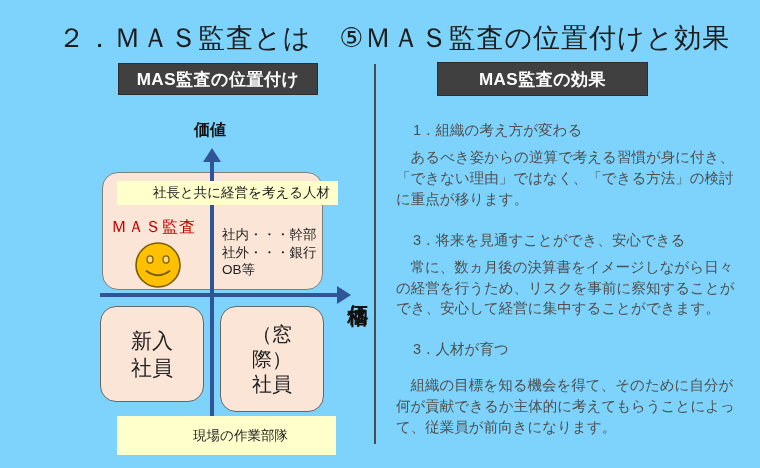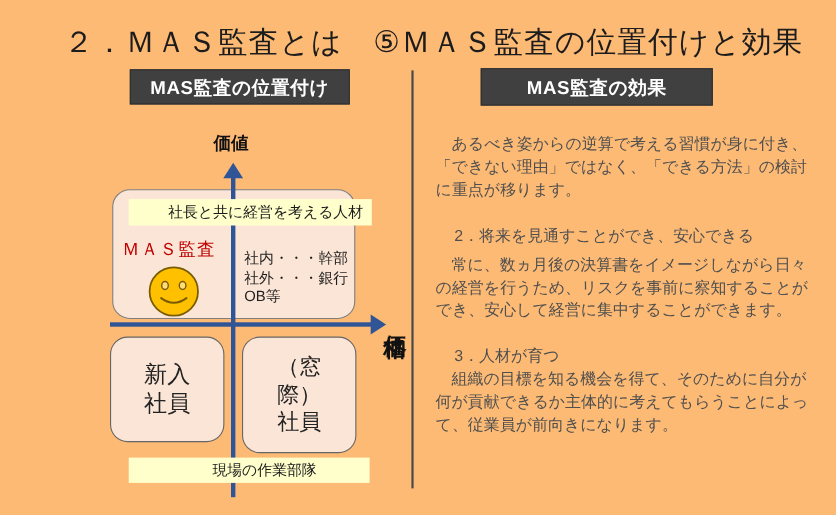--- a/index.html
+++ b/index.html
@@ -1,17 +1,17 @@
 <!DOCTYPE html>
 <html><head>
 <meta charset="utf-8">
 <style>
   html,body{margin:0;padding:0;background:#ffffff;}
   #slide{
-    position:relative;width:760px;height:468px;background:#fdba74;
+    position:relative;width:760px;height:468px;background:#7dd3fc;
     overflow:hidden;font-family:"Liberation Sans","DejaVu Sans",sans-serif;
   }
   
   .slide-title{
     position:absolute;left:58px;top:20px;font-size:27px;letter-spacing:1px;
     color:#1c1c1c;white-space:nowrap;font-weight:400;
   }
   
   .panel-header{
     position:absolute;background:#404040;color:#ffffff;font-weight:bold;
@@ -54,35 +54,35 @@
     position:absolute;inset:0;display:flex;align-items:center;justify-content:center;
     text-align:center;white-space:pre-line;color:#222222;z-index:3;
   }
   .quad-box.bl .quad-box-label{font-size:21px;line-height:27px;}
   .quad-box.br .quad-box-label{font-size:20px;line-height:25px;}
   .highlight-banner{
     position:absolute;background:#FFFFCC;color:#1a1a1a;font-size:13.5px;
     display:flex;align-items:center;justify-content:center;z-index:3;padding-left:28px;
   }
   .banner-top{left:117px;top:181px;width:193px;height:24px;}
-  .banner-bottom{left:117px;top:416px;width:191px;height:23px;text-align:right;}
+  .banner-bottom{left:117px;top:416px;width:191px;height:39px;text-align:right;}
   .mas-label{
     position:absolute;left:111px;top:217px;color:#C00000;font-size:16px;
     letter-spacing:1px;z-index:3;white-space:nowrap;
   }
   .quad-note{
     position:absolute;left:222px;top:226px;font-size:13.5px;line-height:17.5px;
     color:#1f1f1f;white-space:pre-line;z-index:3;
   }
   .smiley{position:absolute;left:133px;top:240px;width:50px;height:50px;z-index:3;}
   
   .effects-col{position:absolute;left:396px;top:121px;width:344px;color:#4F4F4F;}
   .sec-heading{font-size:14.5px;margin:0 0 7px;padding-left:17px;font-weight:400;}
   .sec-body{font-size:14.5px;line-height:1.44;margin:0 0 21px;}
-  .sec:last-child .sec-heading{margin-bottom:2px;}
+  .sec:last-child .sec-heading{margin-bottom:16px;}
   .sec:last-child .sec-body{margin-bottom:0;}
 </style>
 </head>
 <body>
 
 <div id="slide">
 
   <div class="slide-title">２．ＭＡＳ監査とは　⑤ＭＡＳ監査の位置付けと効果</div>
 
   <div class="panel-header left">MAS監査の位置付け</div>
@@ -123,24 +123,25 @@
   <div class="quad-box br">
     <div class="quad-box-label">（窓
 際）
 社員</div>
   </div>
 
   <div class="highlight-banner banner-bottom">現場の作業部隊</div>
 
   <div class="effects-col">
     <div class="sec">
+      <p class="sec-heading">1．組織の考え方が変わる</p>
       <p class="sec-body">　あるべき姿からの逆算で考える習慣が身に付き、「できない理由」ではなく、「できる方法」の検討に重点が移ります。</p>
     </div>
     <div class="sec">
-      <p class="sec-heading">2．将来を見通すことができ、安心できる</p>
+      <p class="sec-heading">3．将来を見通すことができ、安心できる</p>
       <p class="sec-body">　常に、数ヵ月後の決算書をイメージしながら日々の経営を行うため、リスクを事前に察知することができ、安心して経営に集中することができます。</p>
     </div>
     <div class="sec">
       <p class="sec-heading">3．人材が育つ</p>
       <p class="sec-body">　組織の目標を知る機会を得て、そのために自分が何が貢献できるか主体的に考えてもらうことによって、従業員が前向きになります。</p>
     </div>
   </div>
 
 </div>
 

